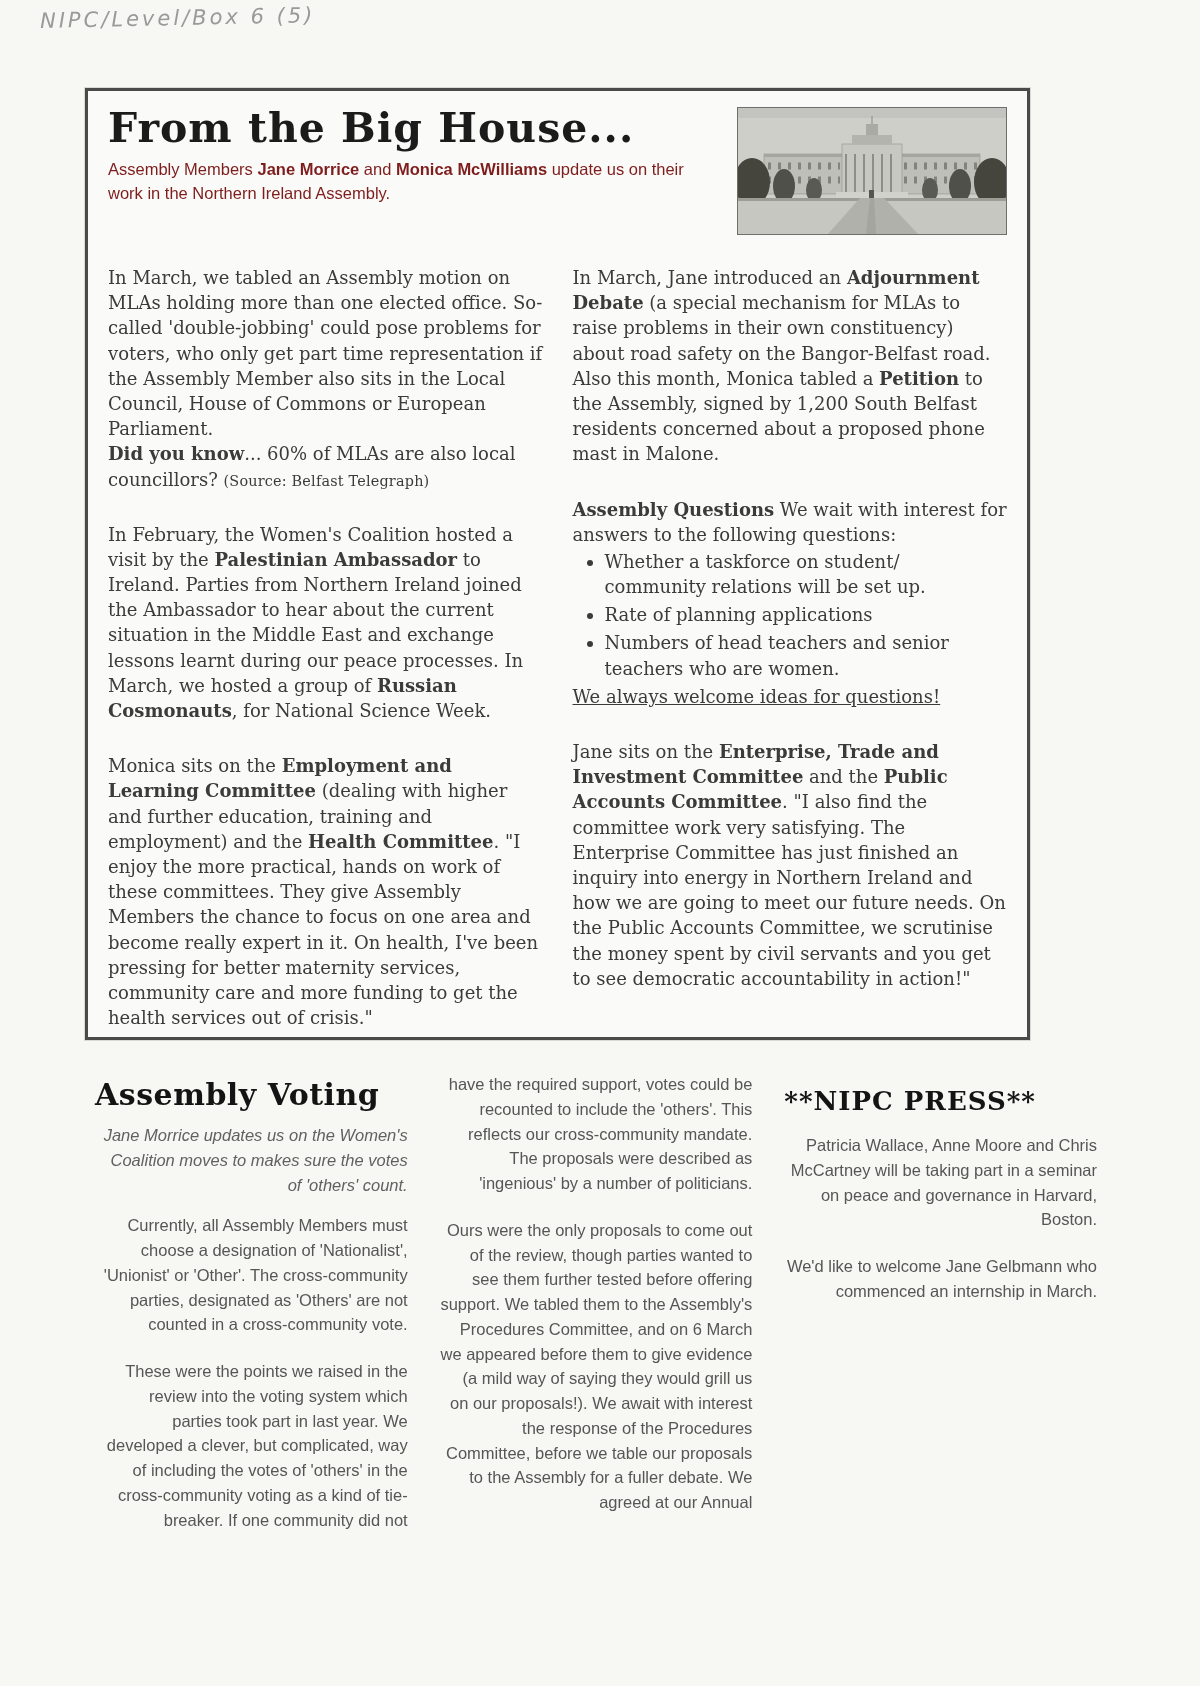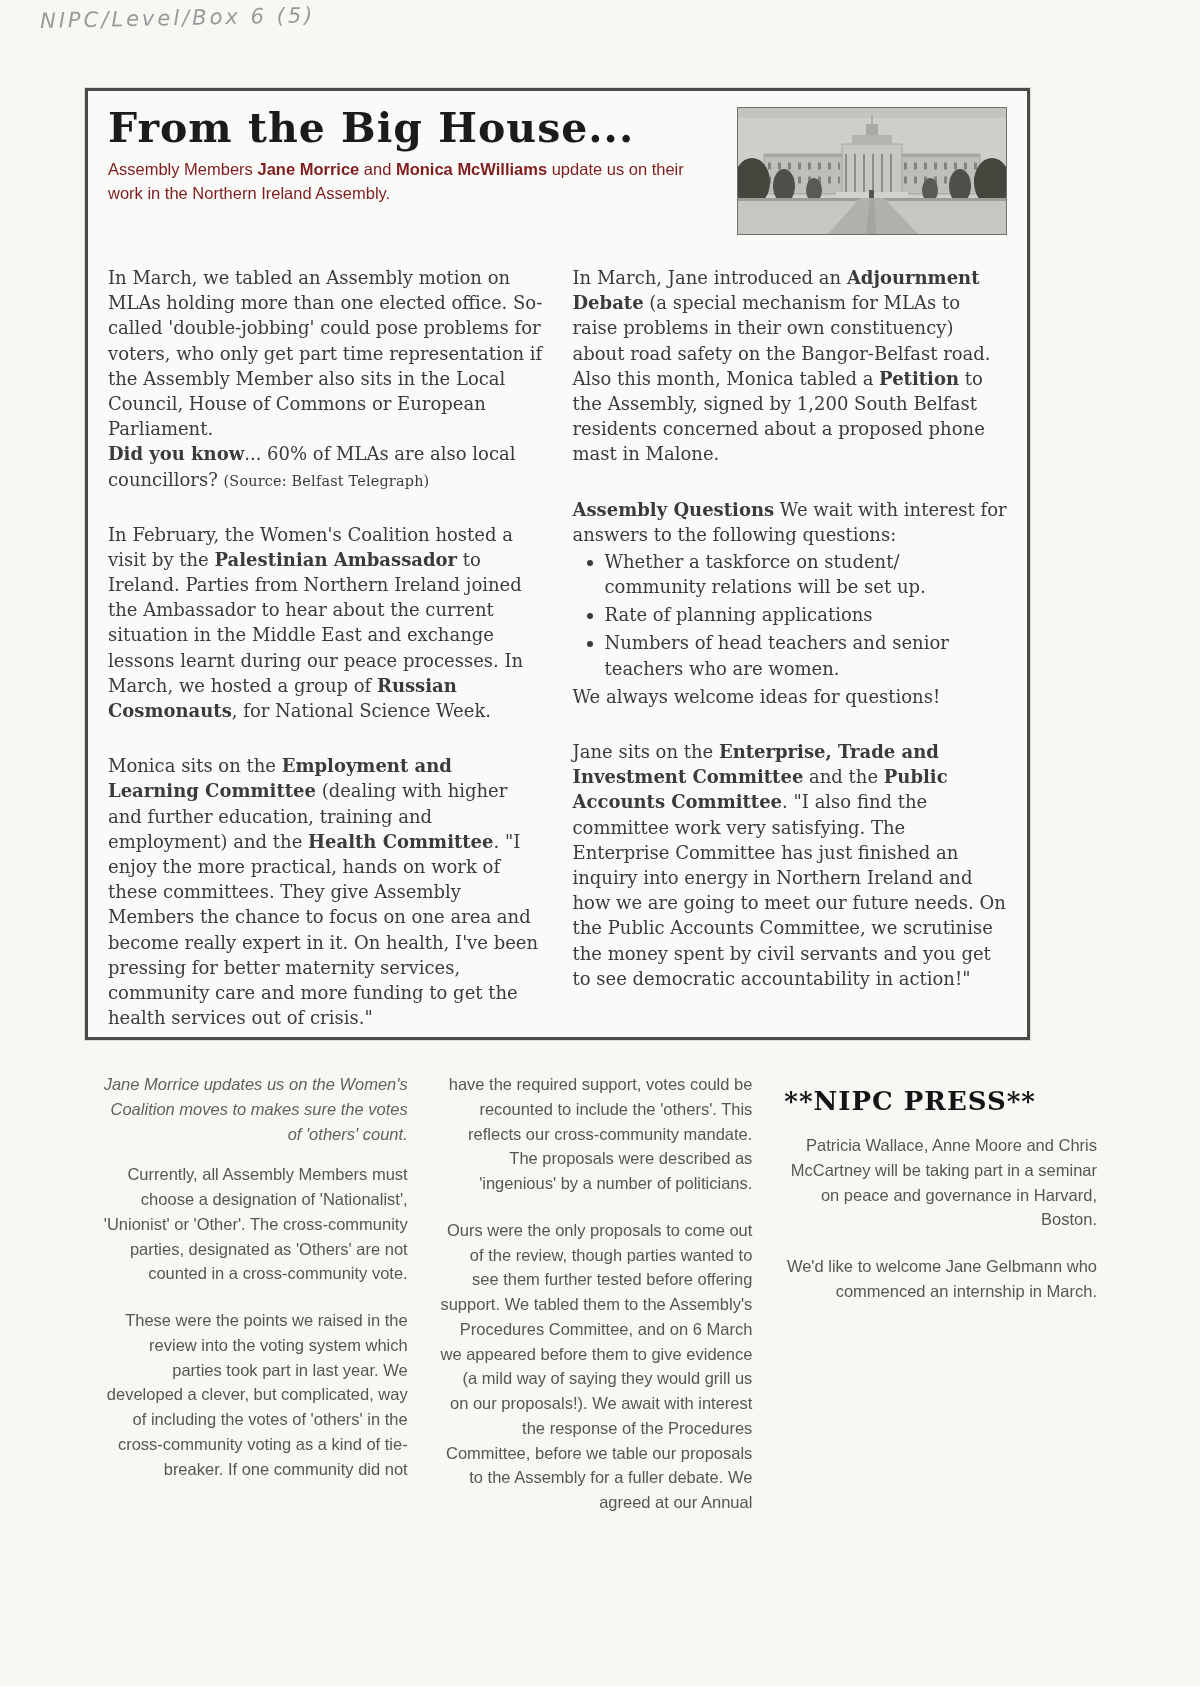--- a/index.html
+++ b/index.html
@@ -47,21 +47,21 @@
   }
   .article-col{
     flex:1;
     font-family:"DejaVu Serif","Liberation Serif",serif;
     font-size:18px;line-height:1.4;color:#3b3b39;
   }
   .article-col p{margin:0 0 30px 0;}
   .article-col ul{margin:2px 16px 2px 10px;padding-left:22px;}
   .article-col li{margin-bottom:3px;}
   .q-lead{margin-bottom:2px !important;}
-  .q-outro{margin-top:0;}
+  .q-outro{margin-top:0;text-decoration:underline;}
 
   
   .bottom-section{
     position:absolute;left:95px;top:1072px;width:1002px;
     display:flex;gap:32px;
   }
   .bottom-col{
     flex:1;font-size:16.5px;line-height:1.5;color:#565654;
   }
   .bottom-col p{margin:0 0 22px 0;text-align:right;}
@@ -146,20 +146,21 @@
         <li>Numbers of head teachers and senior teachers who are women.</li>
       </ul>
       <p class="q-outro">We always welcome ideas for questions!</p>
       <p><span>Jane sits on the </span><span class="b">Enterprise, Trade and Investment Committee</span><span> and the </span><span class="b">Public Accounts Committee</span><span>. "I also find the committee work very satisfying.  The Enterprise Committee has just finished an inquiry into energy in Northern Ireland and how we are going to meet our future needs.  On the Public Accounts Committee, we scrutinise the money spent by civil servants and you get to see democratic accountability in action!"</span></p>
     </div>
   </div>
 </div>
 
 <div class="bottom-section">
   <div class="bottom-col">
+    <h2 class="section-heading">Assembly Voting</h2>
     <p class="standfirst-italic">Jane Morrice updates us on the Women's Coalition moves to makes sure the votes of 'others' count.</p>
     <p>Currently, all Assembly Members must choose a designation of 'Nationalist', 'Unionist' or 'Other'. The cross-community parties, designated as 'Others' are not counted in a cross-community vote.</p>
     <p>These were the points we raised in the review into the voting system which parties took part in last year. We developed a clever, but complicated, way of including the votes of 'others' in the cross-community voting as a kind of tie-breaker. If one community did not</p>
   </div>
   <div class="bottom-col">
     <p>have the required support, votes could be recounted to include the 'others'.  This reflects our cross-community mandate. The proposals were described as 'ingenious' by a number of politicians.</p>
     <p>Ours were the only proposals to come out of the review, though parties wanted to see them further tested before offering support.  We tabled them to the Assembly's Procedures Committee, and on 6 March we appeared before them to give evidence (a mild way of saying they would grill us on our proposals!).  We await with interest the response of the Procedures Committee, before we table our proposals to the Assembly for a fuller debate.  We agreed at our Annual</p>
   </div>
   <div class="bottom-col">
     <h2 class="stoppress-heading">**NIPC PRESS**</h2>

